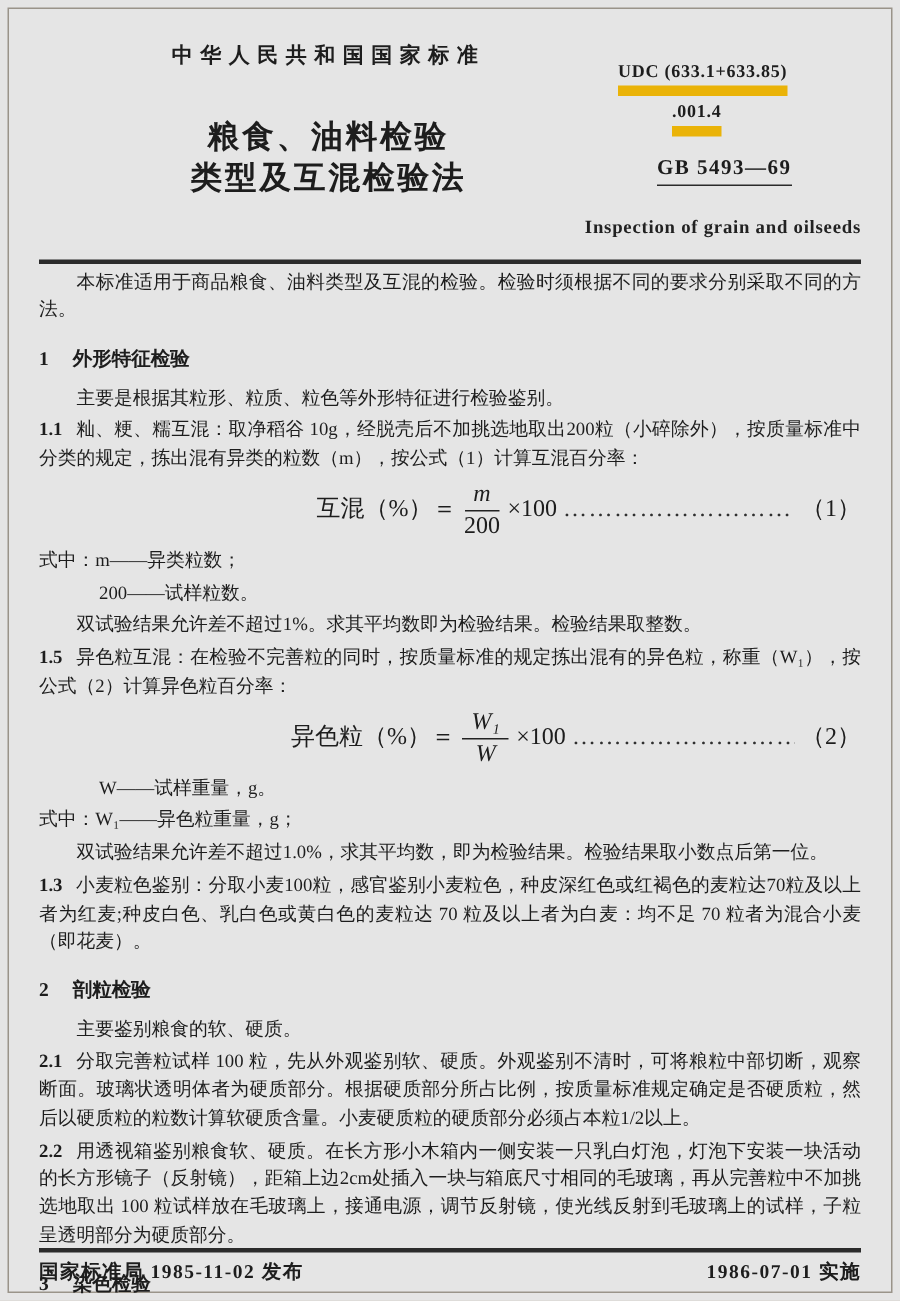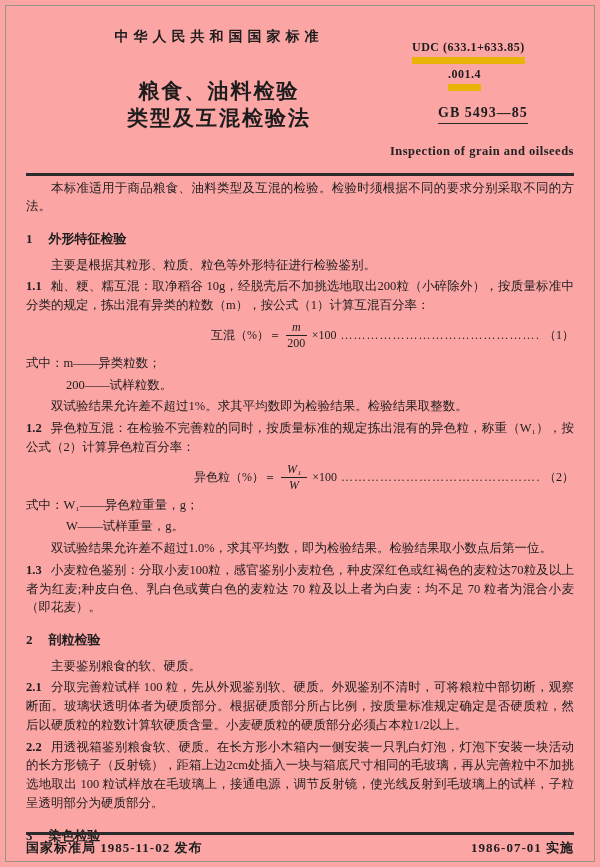--- a/index.html
+++ b/index.html
@@ -1,18 +1,18 @@
 <!DOCTYPE html>
 <html><head>
 <meta charset="utf-8">
 <style>
   html, body { margin: 0; padding: 0; background: #d8d5cf; }
   .page {
     width: 600px; height: 867px; margin: 0 auto; position: relative;
-    background: #fca5a5; overflow: hidden; box-sizing: border-box;
+    background: #e5e5e5; overflow: hidden; box-sizing: border-box;
     font-family: "Liberation Serif", "DejaVu Serif", serif; color: #1d1d1d;
   }
   .frame { position: absolute; inset: 5px; border: 1px solid #9a948a; pointer-events: none; }
   .inner { position: absolute; left: 26px; right: 26px; top: 20px; }
 
   
   .hdr { display: flex; }
   .hdr-main { flex: 1; text-align: center; padding-top: 8px; }
   .std-label { font-size: 14px; font-weight: bold; letter-spacing: 5px; }
   .doc-title { font-size: 21px; font-weight: bold; line-height: 1.3; letter-spacing: 2px; }
@@ -27,21 +27,21 @@
   
   .doc-body { margin-top: 0; font-size: 12.5px; line-height: 1.5; text-align: justify; }
   .para { margin: 3px 0; }
   .indent { text-indent: 2em; }
   .sec-heading { font-weight: bold; font-size: 13px; margin: 13px 0 7px; }
   .sec-no { margin-right: 16px; }
   .para-no { font-weight: bold; padding-right: 9px; }
   .sub-def { margin-left: 3.2em; }
 
   
-  .formula { display: flex; align-items: center; margin: 5px 0 3px; font-size: 12px; }
+  .formula { display: flex; align-items: center; margin: 5px 0 3px; font-size: 16px; }
   .formula.f1 { padding-left: 185px; }
   .formula.f2 { padding-left: 168px; }
   .frac { display: inline-flex; flex-direction: column; align-items: center; margin: 0 5px; line-height: 1.25; }
   .frac .num { border-bottom: 1px solid #222; padding: 0 6px; }
   .var { font-style: italic; }
   .f-leader { flex: 1; min-width: 0; overflow: hidden; white-space: nowrap; letter-spacing: 1px; color: #2f2f2f; margin: 0 4px; }
   .f-no { white-space: nowrap; }
 
   
   .footer-rule { position: absolute; left: 26px; right: 26px; bottom: 32px; height: 3px; background: #2b2b2b; }
@@ -56,21 +56,21 @@
 
     <div class="hdr">
       <div class="hdr-main">
         <div class="std-label">中华人民共和国国家标准</div>
         <div class="doc-title first">粮食、油料检验</div>
         <div class="doc-title">类型及互混检验法</div>
       </div>
       <div class="hdr-side">
         <div><span class="udc1">UDC (633.1+633.85)</span></div>
         <div><span class="udc2">.001.4</span></div>
-        <div><span class="gb-no">GB 5493—85</span></div>
+        <div><span class="gb-no">GB 5493—69</span></div>
       </div>
     </div>
     <div class="en-titles">
       <div>Inspection of grain and oilseeds</div>
     </div>
     <div class="rule"></div>
 
     <div class="doc-body">
       <div class="para indent">本标准适用于商品粮食、油料类型及互混的检验。检验时须根据不同的要求分别采取不同的方法。</div>
 
@@ -92,36 +92,36 @@
         <span>×100</span>
         <span class="f-leader">………………………………………………………………………………</span>
         <span class="f-no">（1）</span>
       </div>
 
       <div class="para">式中：m——异类粒数；</div>
       <div class="para sub-def">200——试样粒数。</div>
       <div class="para indent">双试验结果允许差不超过1%。求其平均数即为检验结果。检验结果取整数。</div>
 
       <div class="para">
-        <span class="para-no">1.2</span><span>异色粒互混：在检验不完善粒的同时，按质量标准的规定拣出混有的异色粒，称重（W₁），按公式（2）计算异色粒百分率：</span>
+        <span class="para-no">1.5</span><span>异色粒互混：在检验不完善粒的同时，按质量标准的规定拣出混有的异色粒，称重（W₁），按公式（2）计算异色粒百分率：</span>
       </div>
 
       <div class="formula f2">
         <span>异色粒（%）＝</span>
         <span class="frac">
           <span class="num var">W₁</span>
           <span class="den var">W</span>
         </span>
         <span>×100</span>
         <span class="f-leader">………………………………………………………………………………</span>
         <span class="f-no">（2）</span>
       </div>
 
+      <div class="para sub-def">W——试样重量，g。</div>
       <div class="para">式中：W₁——异色粒重量，g；</div>
-      <div class="para sub-def">W——试样重量，g。</div>
       <div class="para indent">双试验结果允许差不超过1.0%，求其平均数，即为检验结果。检验结果取小数点后第一位。</div>
 
       <div class="para">
         <span class="para-no">1.3</span><span>小麦粒色鉴别：分取小麦100粒，感官鉴别小麦粒色，种皮深红色或红褐色的麦粒达70粒及以上者为红麦;种皮白色、乳白色或黄白色的麦粒达 70 粒及以上者为白麦：均不足 70 粒者为混合小麦（即花麦）。</span>
       </div>
 
       <div class="sec-heading">
         <span class="sec-no">2</span><span>剖粒检验</span>
       </div>
       <div class="para indent">主要鉴别粮食的软、硬质。</div>

